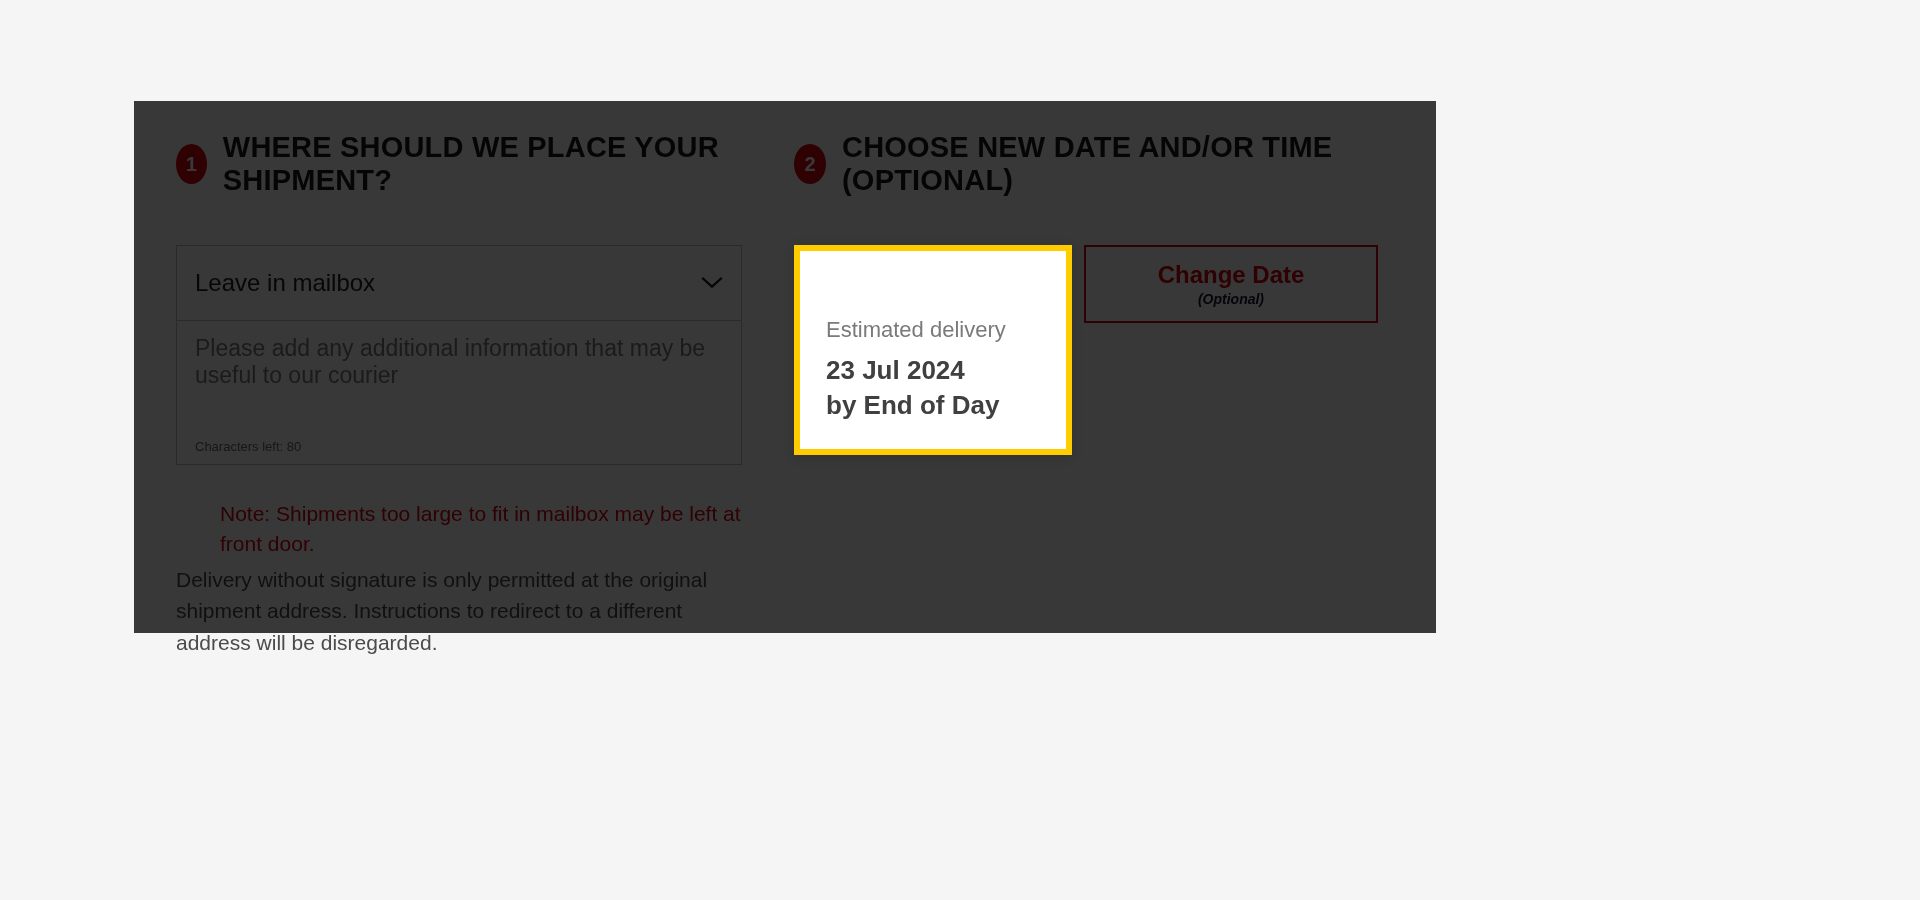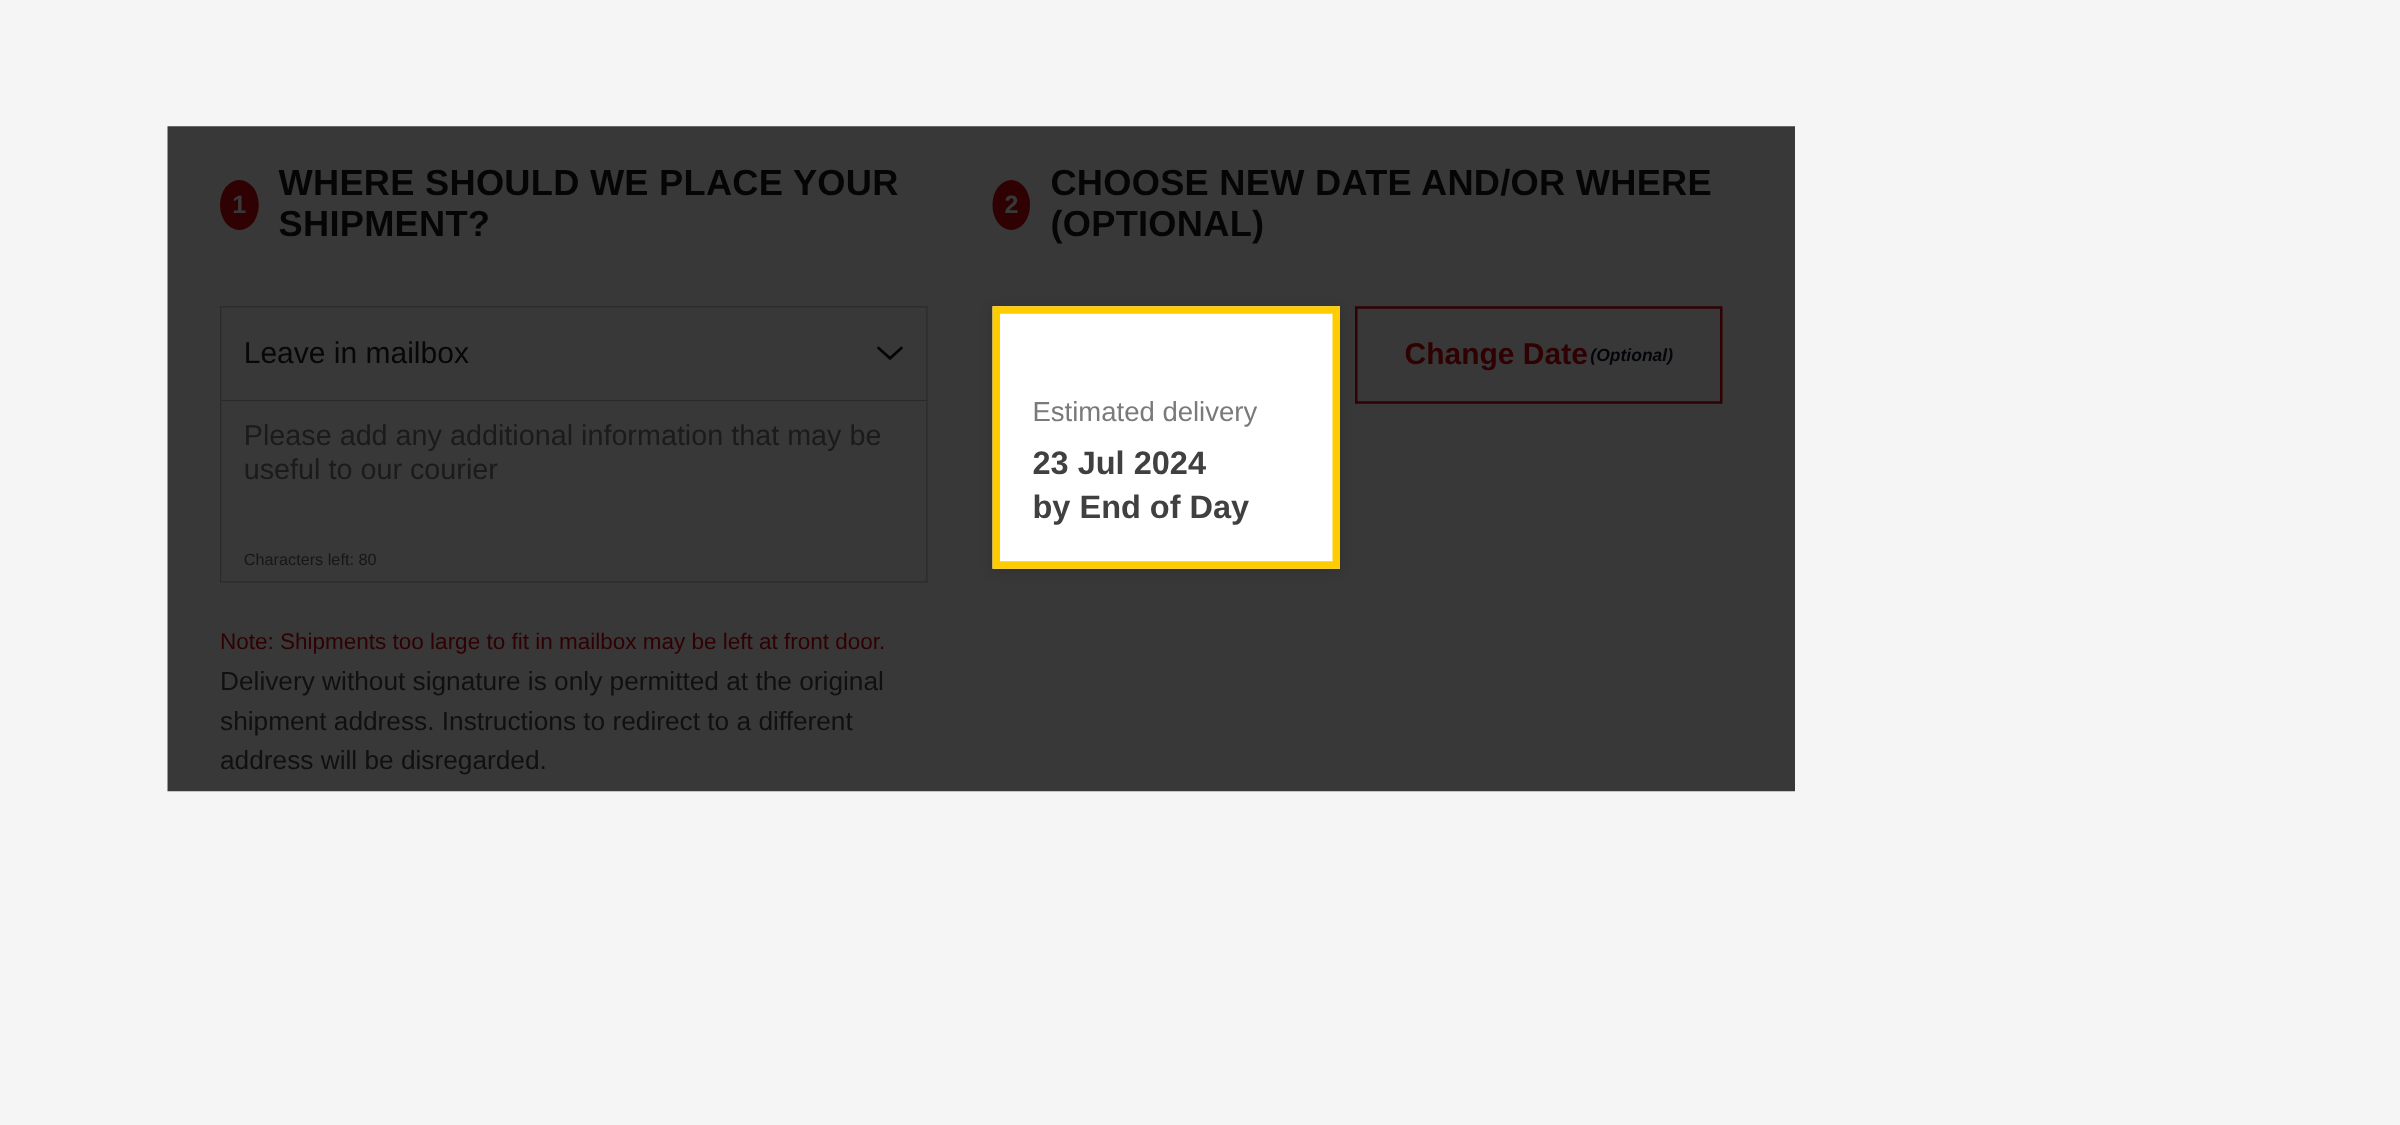--- a/index.html
+++ b/index.html
@@ -81,23 +81,24 @@
     font-family: inherit;
   }
   .textarea::placeholder { color: #7a7a7a; }
   .char-left {
     font-size: 13px;
     color: #696969;
     margin-top: 4px;
   }
   .note-red {
     color: #d40511;
-    font-size: 18px;
+    font-size: 21px;
     margin-top: 34px;
     line-height: 1.45;
+    margin-left: 44px;
   }
   .note-grey {
     color: #4b4b4b;
     font-size: 21px;
     margin-top: 4px;
     line-height: 1.5;
     max-width: 560px;
   }
   .right-row {
     display: flex;
@@ -122,21 +123,21 @@
     font-weight: 700;
     color: #404040;
     line-height: 1.35;
   }
   .change-btn {
     border: 2px solid #d40511;
     background: #fff;
     flex: 1;
     height: 78px;
     display: flex;
-    flex-direction: row;
+    flex-direction: column;
     align-items: center;
     justify-content: center;
     gap: 2px;
     cursor: pointer;
   }
   .change-btn .main {
     color: #d40511;
     font-size: 24px;
     font-weight: 800;
   }
@@ -181,21 +182,21 @@
       <div class="char-left">Characters left: 80</div>
     </div>
 
     <div class="note-red">Note: Shipments too large to fit in mailbox may be left at front door.</div>
     <div class="note-grey">Delivery without signature is only permitted at the original shipment address. Instructions to redirect to a different address will be disregarded.</div>
   </div>
 
   <div class="col col-right">
     <div class="step-header">
       <div class="step-badge">2</div>
-      <div class="step-title">CHOOSE NEW DATE AND/OR WHERE (OPTIONAL)</div>
+      <div class="step-title">CHOOSE NEW DATE AND/OR TIME (OPTIONAL)</div>
     </div>
 
     <div class="right-row">
       <div class="delivery-card">
         <div class="est">Estimated delivery</div>
         <div class="date">
           <span>23 Jul 2024</span><br>
           <span>by End of Day</span>
         </div>
       </div>

